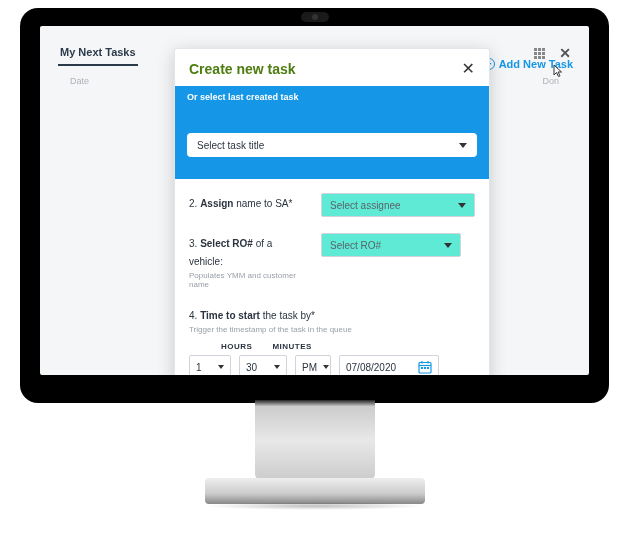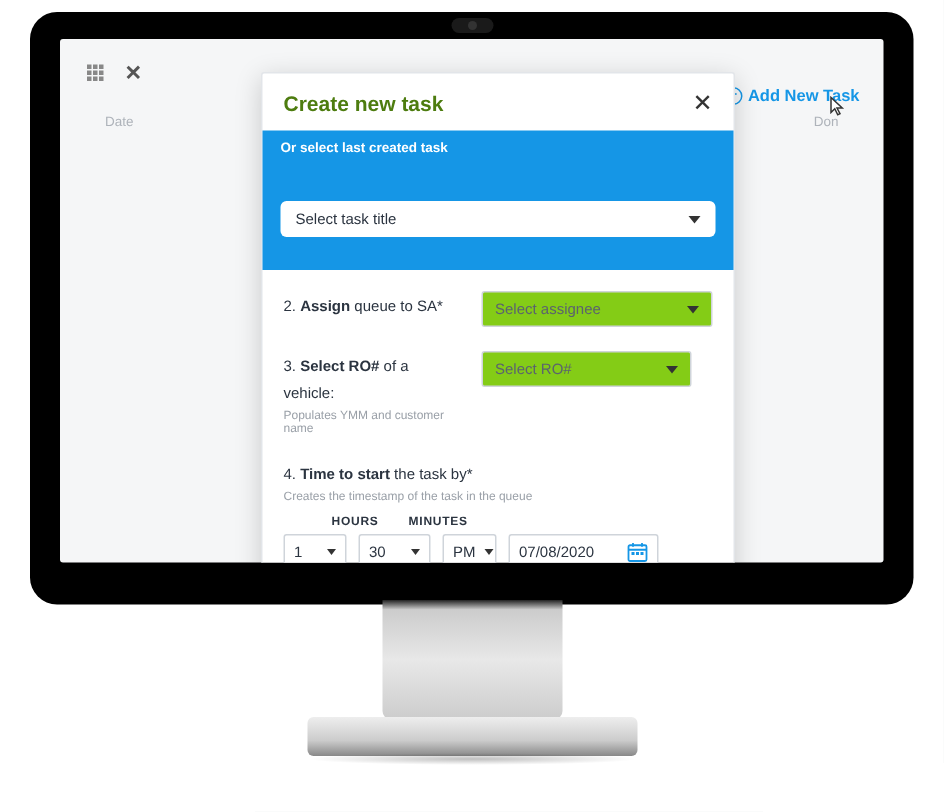--- a/index.html
+++ b/index.html
@@ -128,21 +128,21 @@
   .row .lbl { font-size:10px; color:#2b3440; }
   .row .lbl b { font-weight:700; }
   .row .sub { font-size:8px; color:#9aa0a8; margin-top:2px; }
   .row.flex { display:flex; align-items:flex-start; gap:12px; }
   .row.flex .lbl-col { flex: 0 0 120px; }
   .input {
     border:1px solid #cfd4da; border-radius:2px; height:24px; background:#fff;
     font-size:10px; color:#2b3440; padding:0 8px; width:100%;
   }
   .select {
-    border:1px solid #cfd4da; border-radius:2px; height:24px; background:#84cc16;
+    border:1px solid #cfd4da; border-radius:2px; height:24px; background:#5eead4;
     display:flex; align-items:center; justify-content:space-between;
     padding:0 8px; font-size:10px; color:#5b636e; width:100%;
   }
 
   .time-labels { display:flex; gap:20px; font-size:8px; font-weight:700; color:#2b3440; letter-spacing:0.5px; margin-top:8px;padding-left:32px;}
   .time-row { display:flex; gap:8px; align-items:center; margin-top:4px;}
   .mini-select {
     border:1px solid #cfd4da; border-radius:2px; height:24px; background:#fff;
     display:flex; align-items:center; justify-content:space-between;
     padding:0 6px; font-size:10px; color:#2b3440; gap:6px;
@@ -157,20 +157,23 @@
   .cal-icon svg { display:block; }
 </style>
 </head>
 <body>
 
 <div class="monitor">
   <div class="camera"></div>
   <div class="screen">
 
     <div class="app-header">
+      <div class="left">
+        <span class="tab">My Next Tasks</span>
+      </div>
       <div class="right">
         <span class="grid-icon">
           <span></span>
             <span></span>
             <span></span>
             <span></span>
             <span></span>
             <span></span>
             <span></span>
             <span></span>
@@ -211,21 +214,21 @@
           <span class="caret"></span>
         </div>
       </div>
 
       <div class="form">
 
 
         <div class="row flex">
           <div class="lbl-col">
             <span class="lbl">
-              <span>2. </span><b>Assign</b><span> queue to SA*</span>
+              <span>2. </span><b>Assign</b><span> name to SA*</span>
             </span>
           </div>
           <div class="select">
             <span>Select assignee</span>
             <span class="caret"></span>
           </div>
         </div>
 
         <div class="row flex">
           <div class="lbl-col">
@@ -237,21 +240,21 @@
           <div class="select" style="width:140px; flex:0 0 140px;">
             <span>Select RO#</span>
             <span class="caret"></span>
           </div>
         </div>
 
         <div class="row">
           <span class="lbl">
             <span>4. </span><b>Time to start</b><span> the task by*</span>
           </span>
-          <div class="sub">Creates the timestamp of the task in the queue</div>
+          <div class="sub">Trigger the timestamp of the task in the queue</div>
 
           <div class="time-labels">
             <span>HOURS</span>
             <span>MINUTES</span>
           </div>
           <div class="time-row">
             <div class="mini-select w38">
               <span>1</span>
               <span class="caret sm"></span>
             </div>

